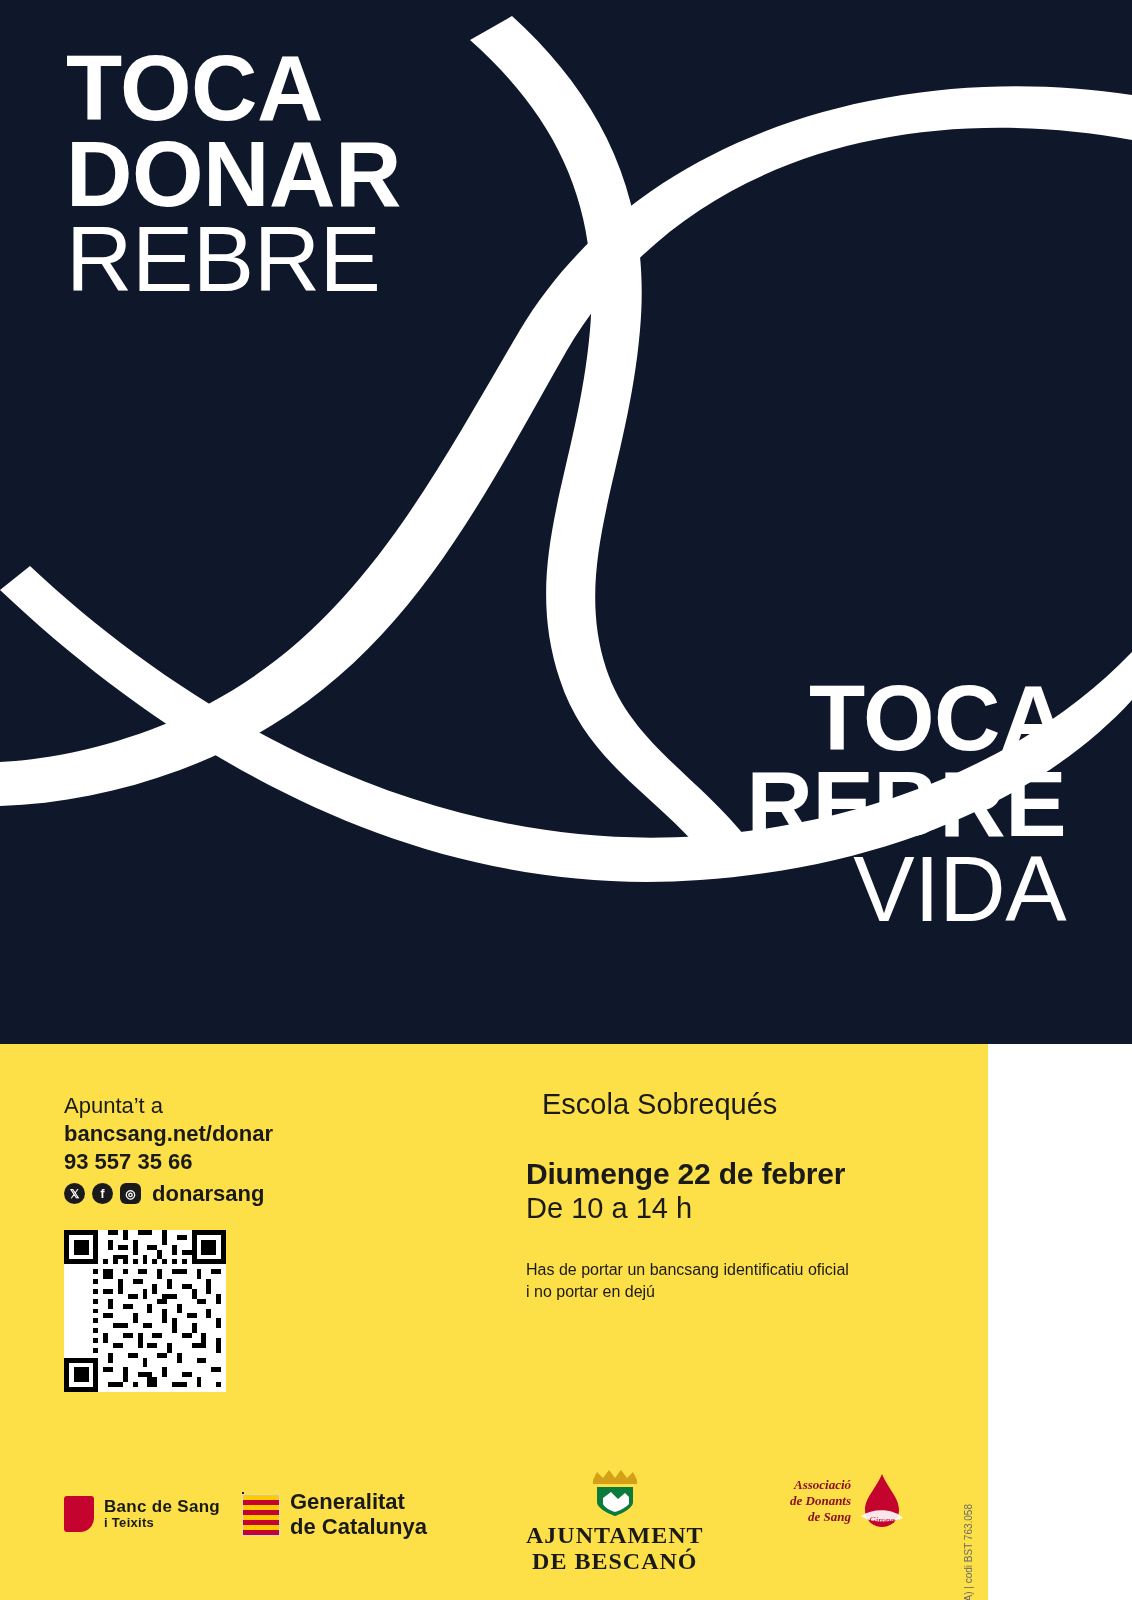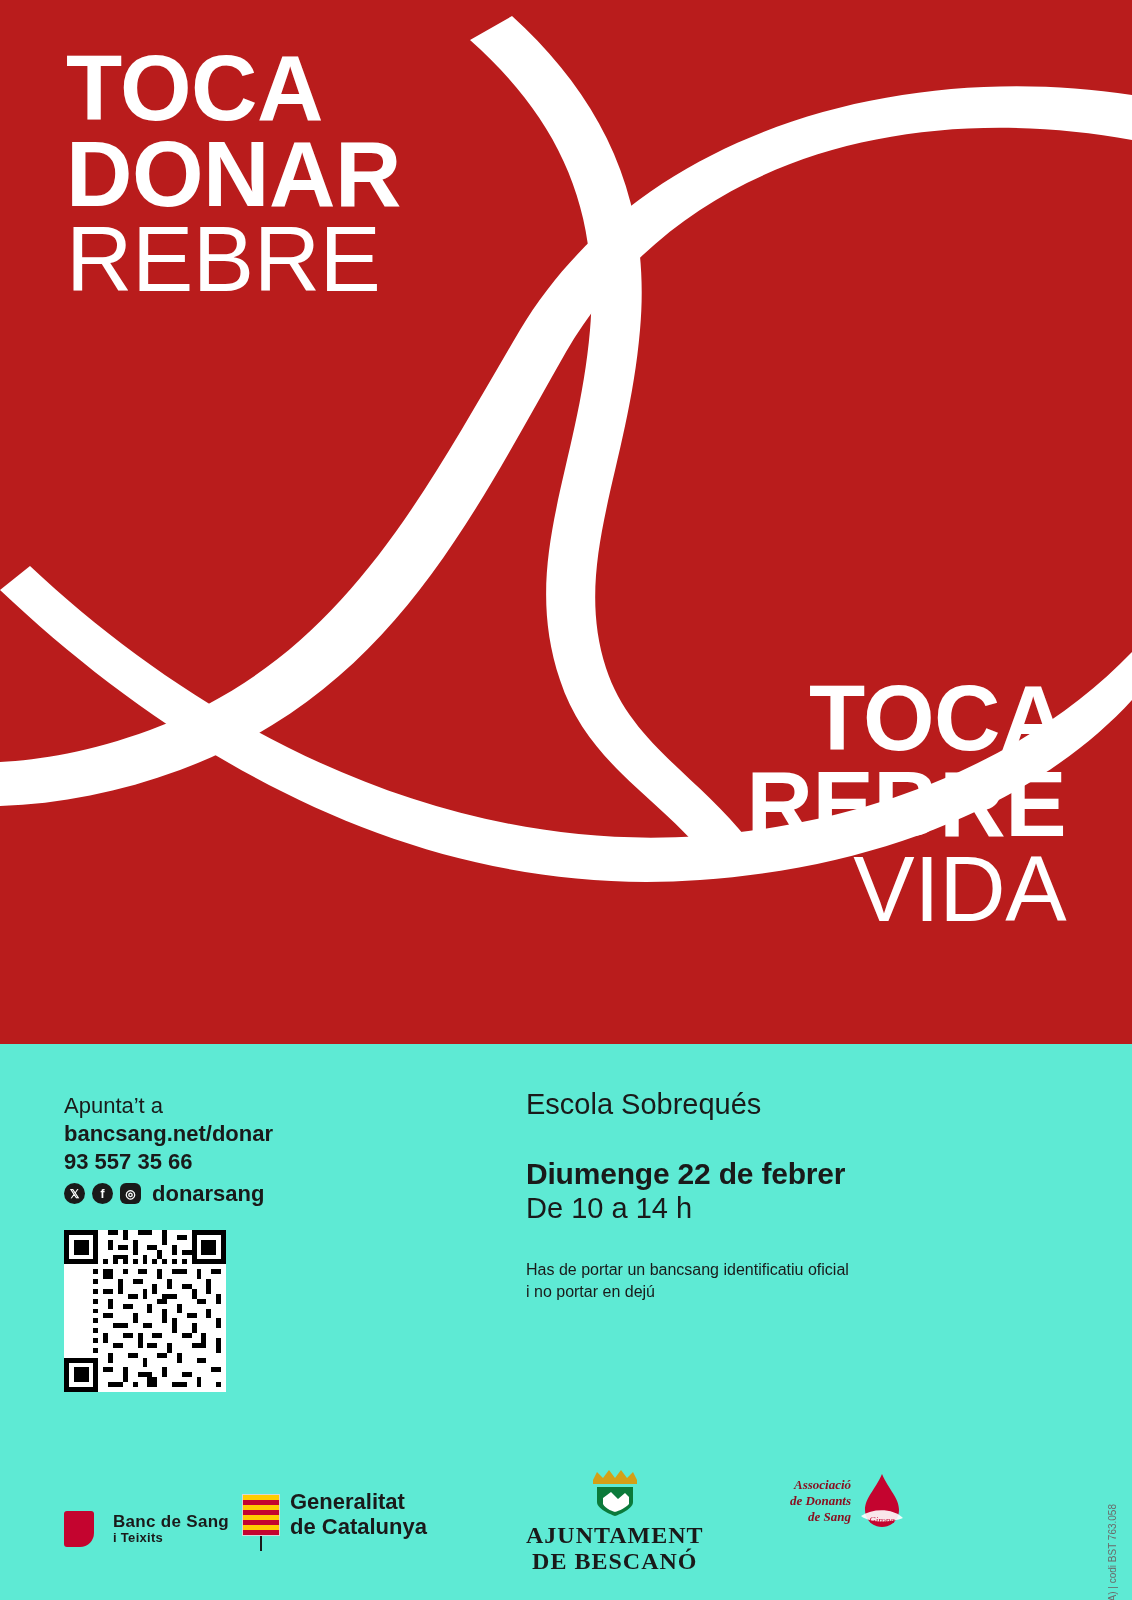--- a/index.html
+++ b/index.html
@@ -16,21 +16,21 @@
     color: #1a1a1a;
   }
 
   
   #poster-hero {
     position: absolute;
     left: 0;
     top: 0;
     width: 1132px;
     height: 1044px;
-    background: #b91c1c;
+    background: #0f172a;
     overflow: hidden;
   }
   #hero-ribbon-svg {
     position: absolute;
     left: 0;
     top: 0;
     width: 1132px;
     height: 1044px;
   }
 
@@ -59,23 +59,23 @@
     font-weight: normal;
     font-size: 92px;
     display: block;
   }
 
   
   #poster-info {
     position: absolute;
     left: 0;
     top: 1044px;
-    width: 1132px;
+    width: 988px;
     height: 556px;
-    background: #5eead4;
+    background: #fde047;
   }
 
   
   #signup-block {
     position: absolute;
     left: 64px;
     top: 48px;
     width: 330px;
   }
   #signup-lead {
@@ -138,20 +138,21 @@
   #event-town {
     font-size: 30px;
     font-weight: bold;
     letter-spacing: -0.2px;
   }
   #event-venue {
     font-size: 29px;
     font-weight: normal;
     margin-top: 2px;
     color: #1a1a1a;
+    margin-left: 16px;
   }
   #event-date {
     font-size: 30px;
     font-weight: bold;
     margin-top: 36px;
     letter-spacing: -0.2px;
   }
   #event-time {
     font-size: 29px;
     font-weight: normal;
@@ -170,21 +171,21 @@
     left: 0;
     top: 400px;
     width: 1132px;
     height: 140px;
   }
   .logo-slot {
     position: absolute;
     display: flex;
     align-items: center;
   }
-  #logo-bst { left: 64px; top: 48px; gap: 19px; margin-top: 15px; }
+  #logo-bst { left: 64px; top: 48px; gap: 10px; }
   #logo-bst .mark {
     width: 30px; height: 36px;
     background: #c4042f;
     border-radius: 3px 3px 14px 3px;
   }
   #logo-bst .txt { line-height: 1.1; }
   #logo-bst .l1 { font-size: 17px; font-weight: bold; letter-spacing: 0.3px; }
   #logo-bst .l2 { font-size: 13px; font-weight: bold; letter-spacing: 0.3px; }
   #logo-bst .divider {
     width: 2px; height: 44px; background: #1a1a1a; margin-left: 12px;

